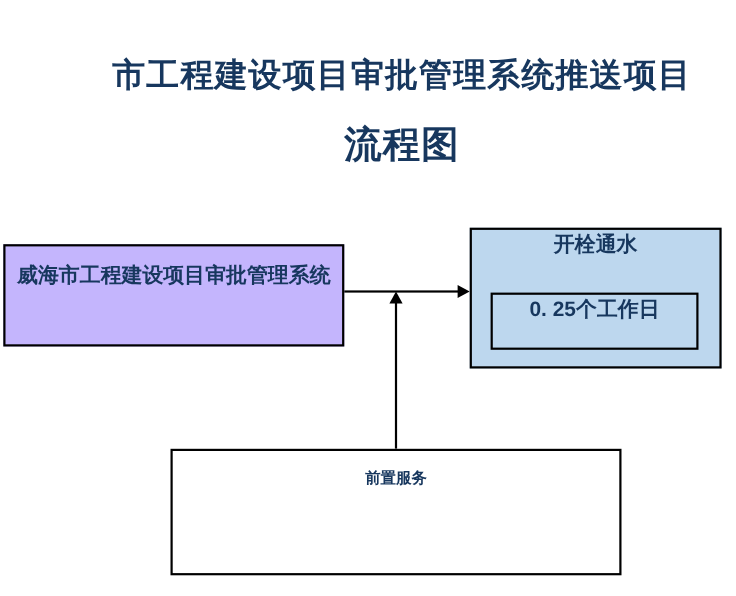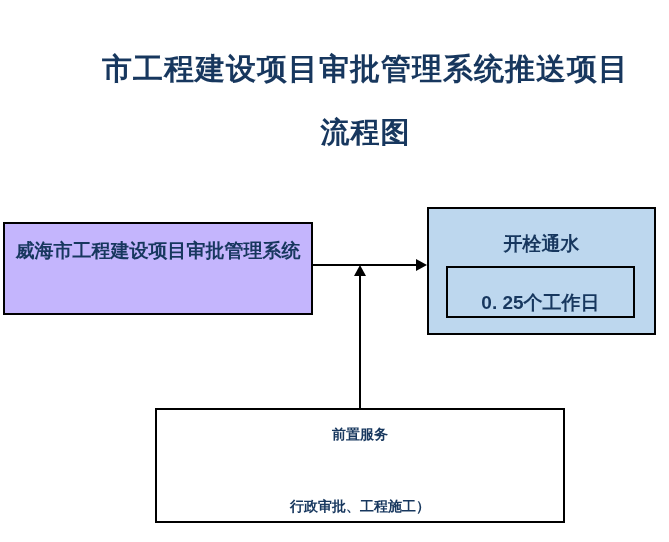--- a/index.html
+++ b/index.html
@@ -21,21 +21,21 @@
     color: #17375e;
     font-weight: bold;
   }
   .title-line1 {
     font-size: 30px;
     line-height: 42px;
     letter-spacing: 1px;
     display: block;
   }
   .title-line2 {
-    font-size: 29px;
+    font-size: 34px;
     line-height: 42px;
     margin-top: 21px;
     letter-spacing: 1px;
     display: block;
   }
   .box {
     position: absolute;
     border: 2px solid #000000;
     color: #17375e;
     font-weight: bold;
@@ -54,33 +54,33 @@
   .result-box {
     left: 427px;
     top: 207px;
     width: 229px;
     height: 128px;
     background: #bdd7ee;
     font-size: 19px;
   }
   .result-title {
     display: block;
-    margin-top: 22px;
+    margin-top: 1px;
     line-height: 26px;
   }
   .duration-box {
     position: absolute;
     left: 17px;
     top: 57px;
     width: 189px;
     height: 52px;
     border: 2px solid #000000;
     background: #bdd7ee;
     display: flex;
-    align-items: flex-end;
+    align-items: flex-start;
     justify-content: center;
     font-size: 19px;
   }
   .pre-service-box {
     left: 155px;
     top: 408px;
     width: 410px;
     height: 115px;
     background: #ffffff;
     font-size: 14px;
@@ -147,16 +147,15 @@
   <div class="box result-box">
     <span class="result-title">开栓通水</span>
     <div class="duration-box">
       <span>0. 25个工作日</span>
     </div>
   </div>
 
   <div class="box pre-service-box">
     <span>前置服务</span><br>
     <br>
-    <span>行政审批、工程施工）</span>
   </div>
 
 </div>
 
 </body></html>

